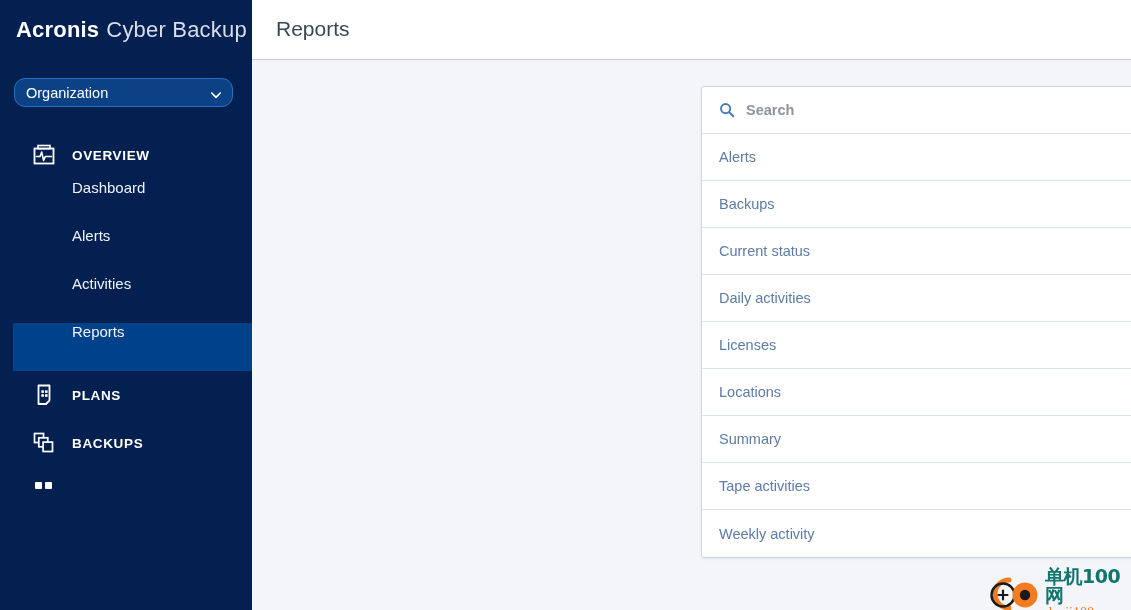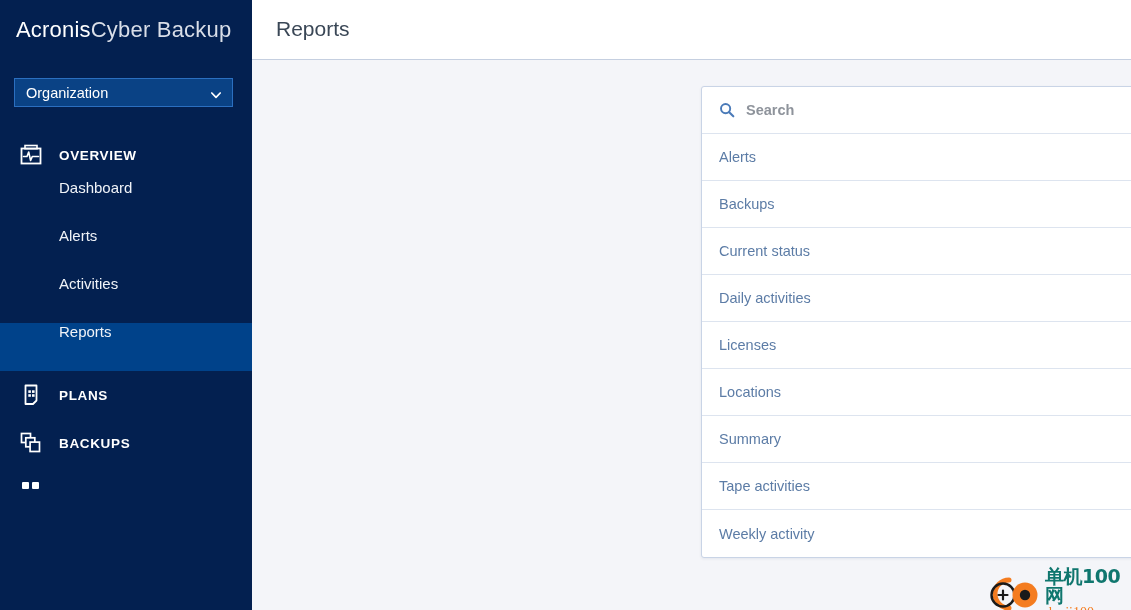--- a/index.html
+++ b/index.html
@@ -32,56 +32,57 @@
   .brand {
     height: 60px;
     display: flex;
     align-items: center;
     padding-left: 16px;
     white-space: nowrap;
   }
   .brand-strong {
     color: #ffffff;
     font-size: 22px;
-    font-weight: normal;
+    font-weight: bold;
     letter-spacing: .2px;
     text-align: center;
   }
   .brand-light {
     color: #d9dee8;
     font-size: 22px;
     font-weight: 300;
+    margin-left: 7px;
     letter-spacing: .2px;
   }
 
   .org-select {
     position: absolute;
     left: 14px; top: 78px;
     width: 219px;
     height: 29px;
     background: #0a4285;
     border: 1px solid #2b6fc0;
-    border-radius: 0;
+    border-radius: 11px;
     display: flex;
     align-items: center;
     padding: 0 10px 0 11px;
     cursor: pointer;
   }
   .org-select .org-label {
     color: #ffffff;
     font-size: 14.5px;
     flex: 1;
     white-space: nowrap;
   }
   .org-select .chev {
     width: 12px; height: 12px;
     display: block;
   }
 
-  .nav { position: absolute; left: 0; top: 131px; width: 295px; }
+  .nav { position: absolute; left: 0; top: 131px; width: 295px; padding-left: 13px; }
 
   .nav-group {
     position: relative;
     height: 48px;
     display: flex;
     align-items: center;
     padding-left: 16px;
     cursor: pointer;
   }
   .nav-group .gicon {

